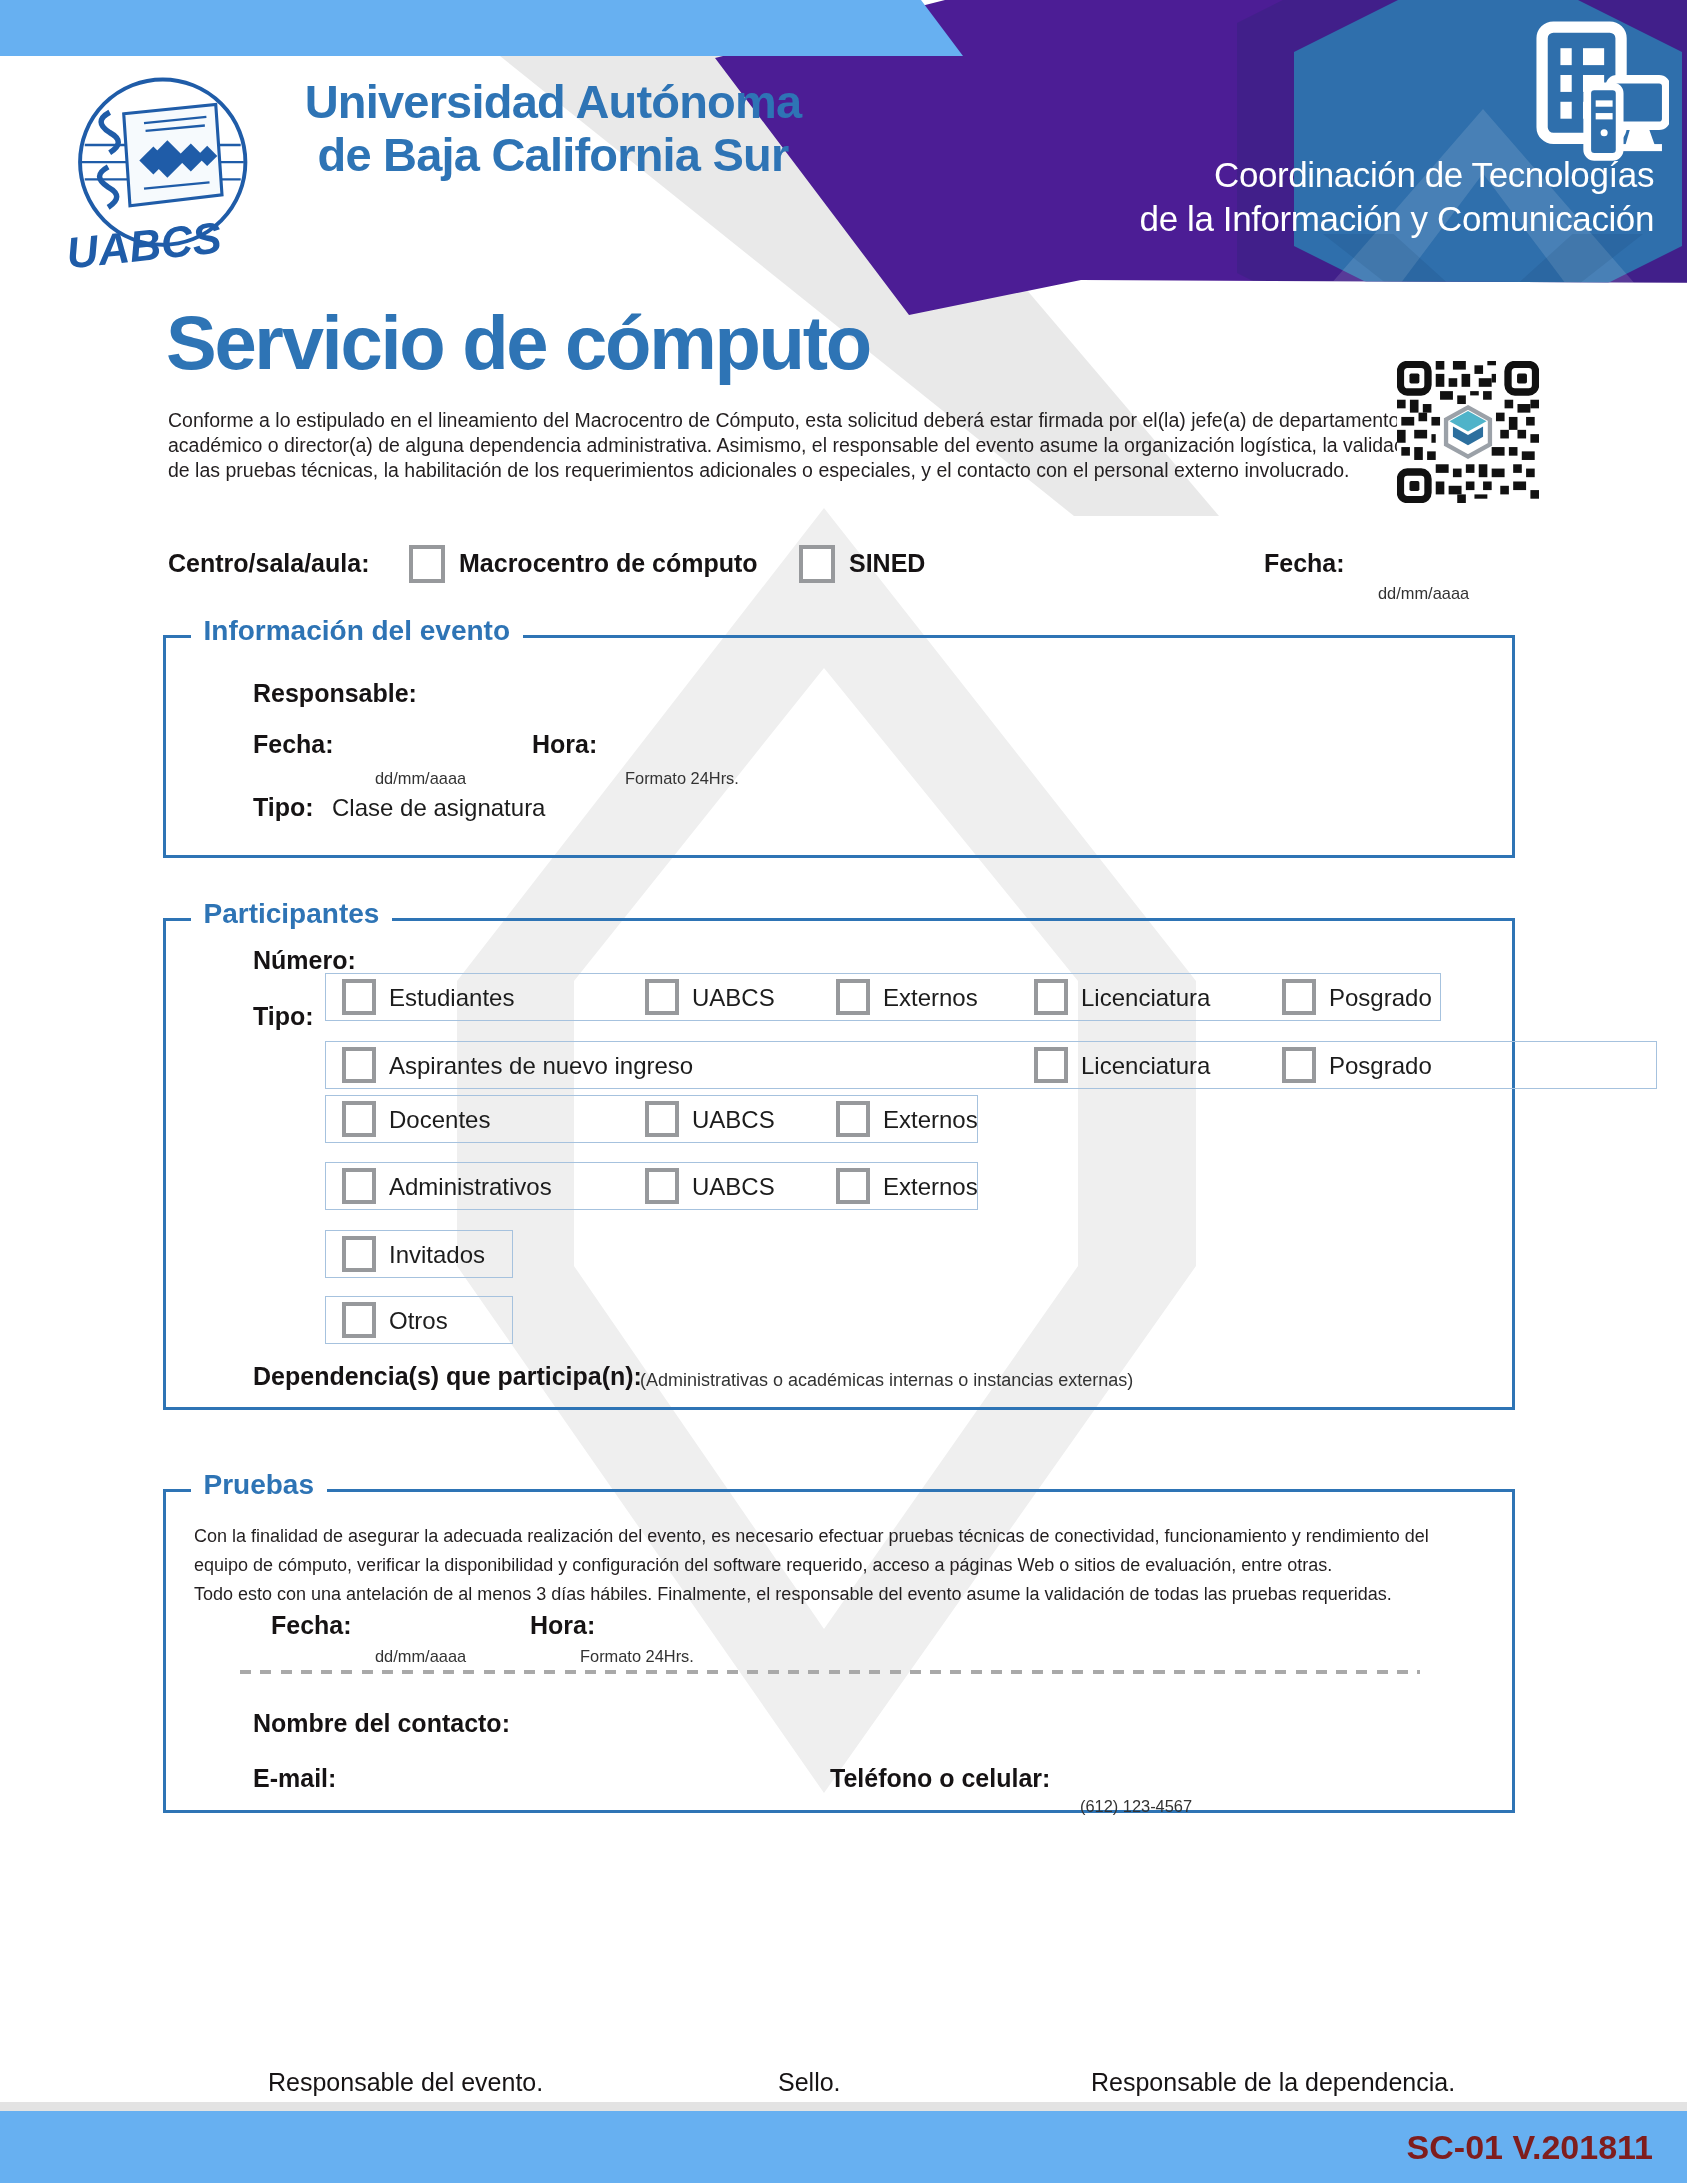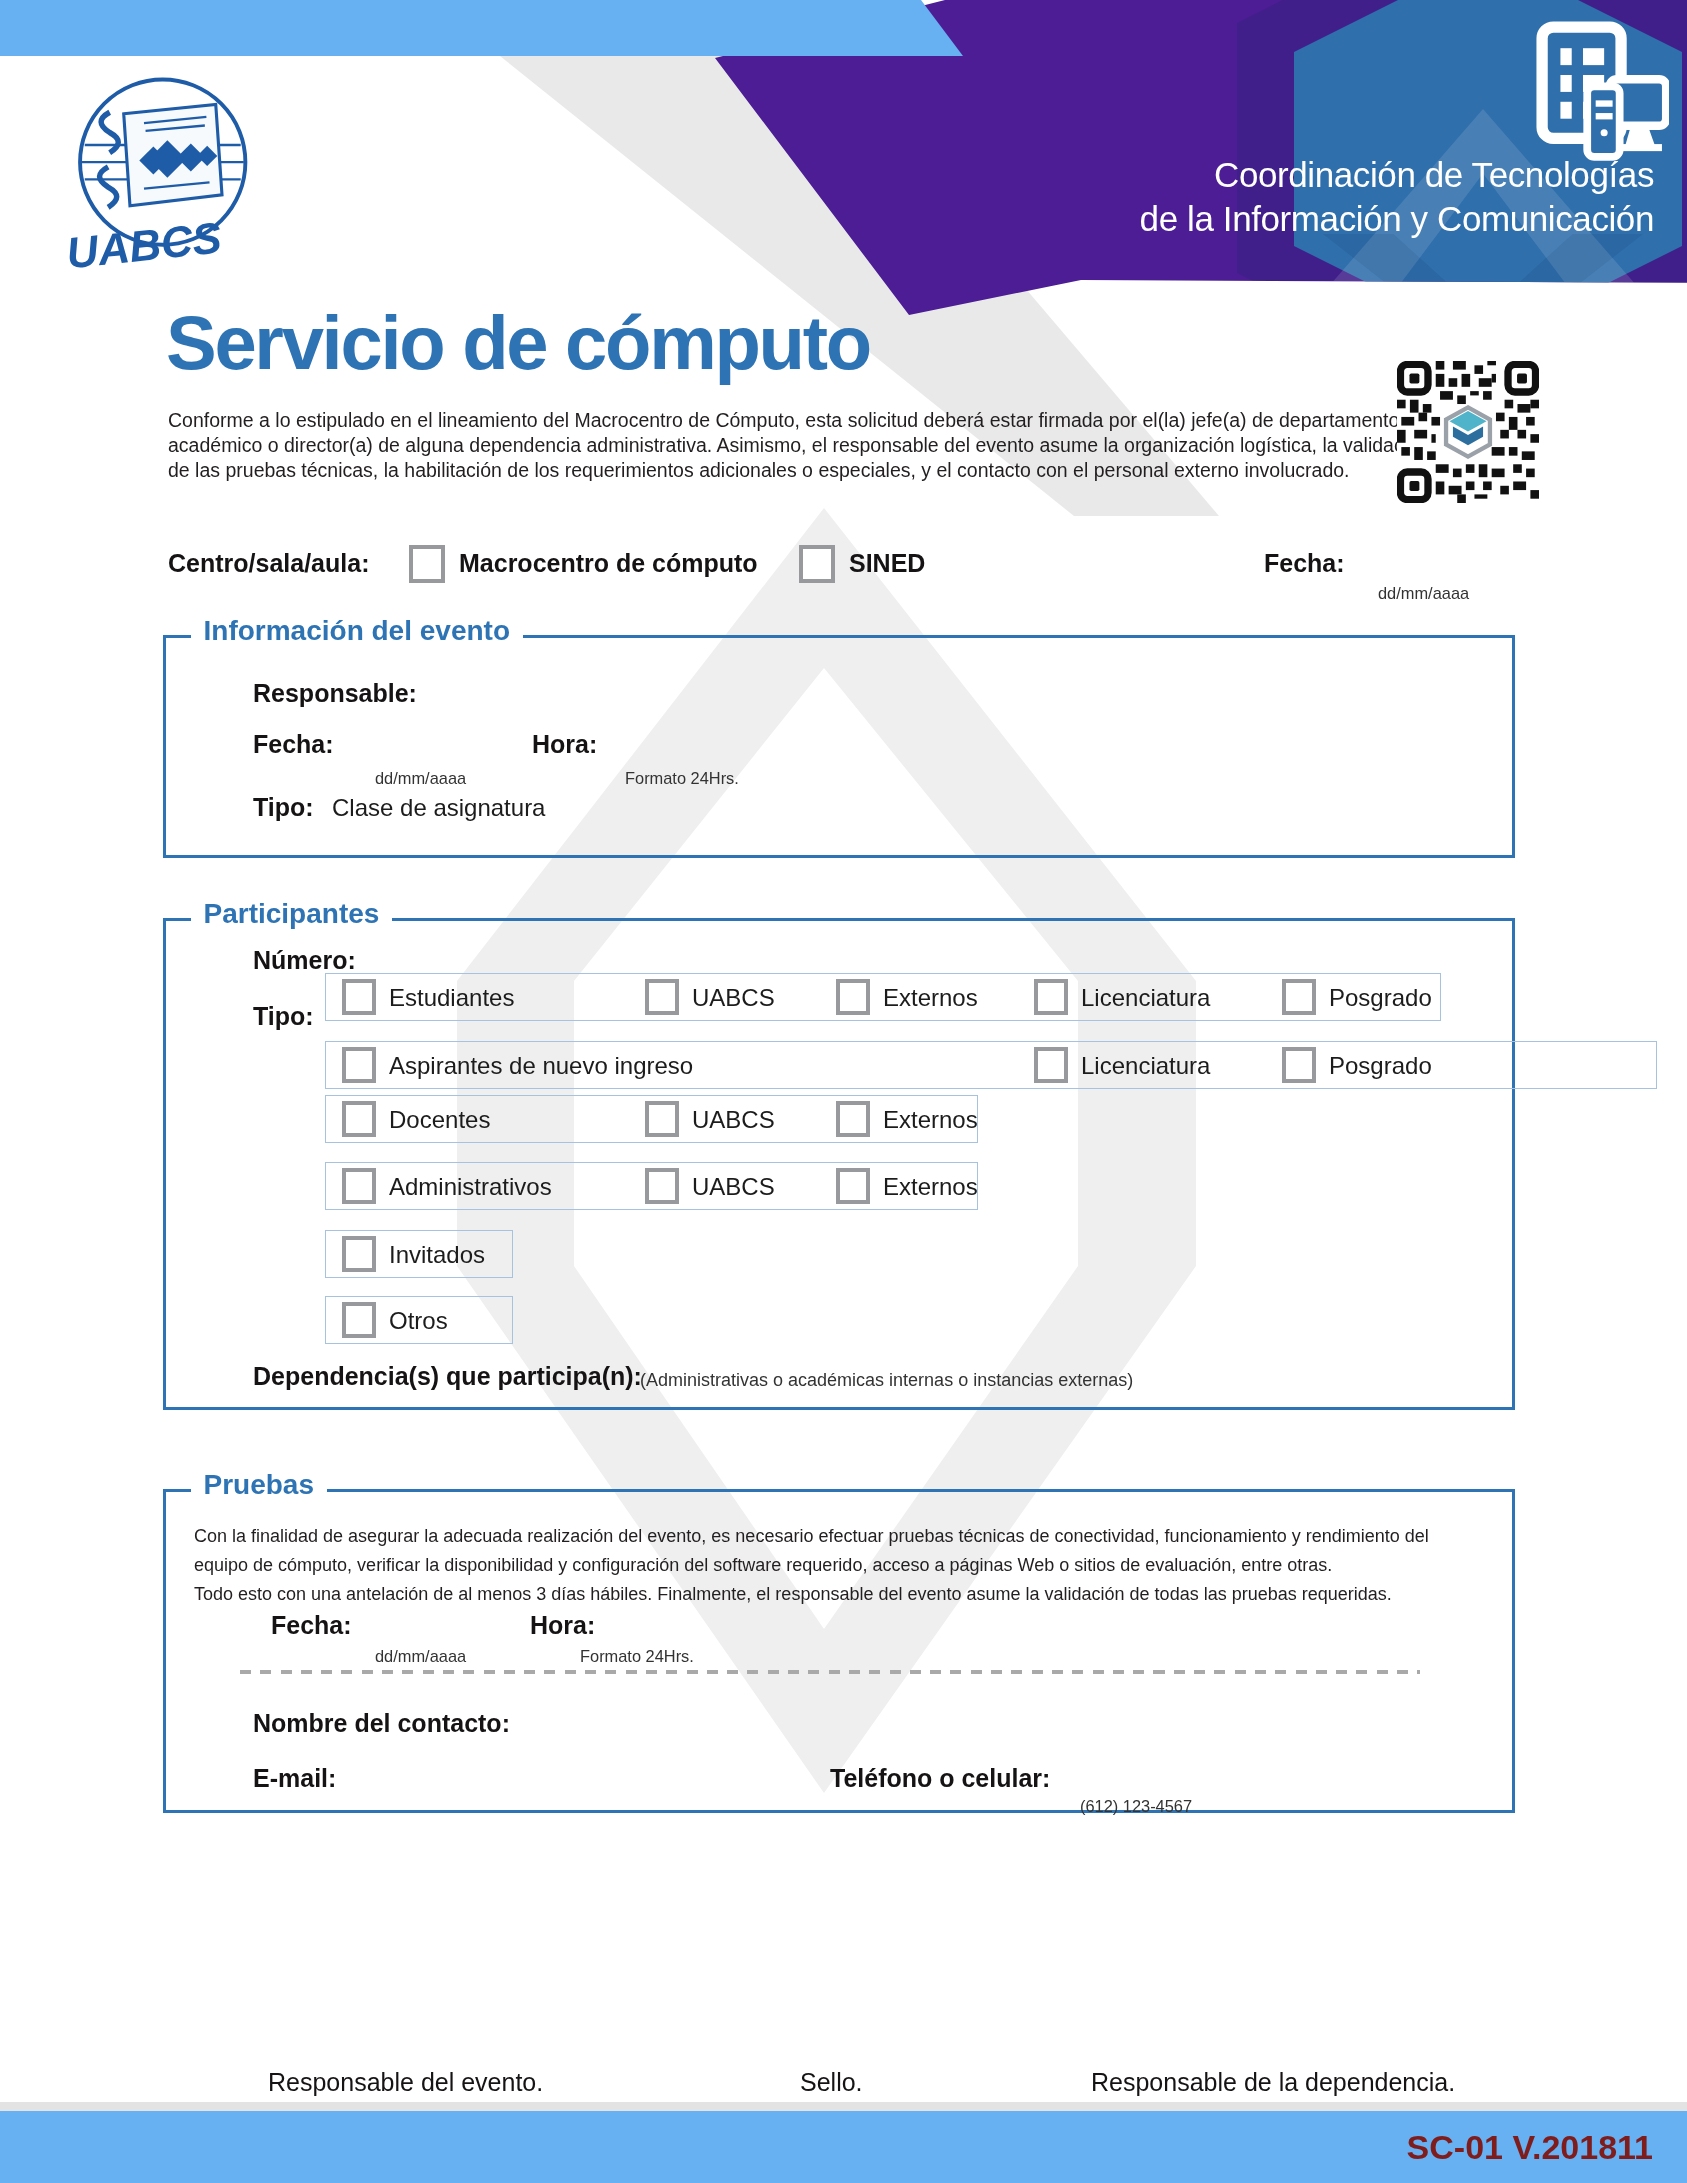--- a/index.html
+++ b/index.html
@@ -100,20 +100,24 @@
     <path d="M148 116 L166 98 L184 116 L166 134 Z" fill="#1F5CA8"></path>
     <path d="M174 114 L187 101 L200 114 L187 127 Z" fill="#1F5CA8"></path>
     <line x1="106" y1="72" x2="186" y2="64" stroke="#1F5CA8" stroke-width="3"></line>
     <line x1="108" y1="82" x2="184" y2="75" stroke="#1F5CA8" stroke-width="3"></line>
     <line x1="106" y1="156" x2="190" y2="148" stroke="#1F5CA8" stroke-width="3"></line>
     <path d="M62 58 q-22 12 0 26 q22 12 0 26" fill="none" stroke="#1F5CA8" stroke-width="7"></path>
     <path d="M60 128 q-22 12 0 26 q22 12 0 26" fill="none" stroke="#1F5CA8" stroke-width="7"></path>
     <text x="108" y="248" font-size="56" font-style="italic" font-weight="bold" fill="#1F5CA8" text-anchor="middle" transform="rotate(-6 108 248)">UABCS</text>
   </svg>
 
+  <div class="uni-name">
+    <div>Universidad Autónoma</div>
+    <div>de Baja California Sur</div>
+  </div>
 
   <div class="page-title">Servicio de cómputo</div>
 
   <div class="intro">
     <div>Conforme a lo estipulado en el lineamiento del Macrocentro de Cómputo, esta solicitud deberá estar firmada por el(la) jefe(a) de departamento</div>
     <div>académico o director(a) de alguna dependencia administrativa. Asimismo, el responsable del evento asume la organización logística, la validación</div>
     <div>de las pruebas técnicas, la habilitación de los requerimientos adicionales o especiales, y el contacto con el personal externo involucrado.</div>
   </div>
 
   <svg class="abs" style="left:1397px; top:361px;" width="142" height="142" viewBox="0 0 33 33">
@@ -285,21 +289,21 @@
     <span class="lbl abs" style="left:87px; top:217px;">Nombre del contacto:</span>
     <span class="abs" style="left:352px; top:214px; width:781px; height:34px;"></span>
     <span class="lbl abs" style="left:87px; top:272px;">E-mail:</span>
     <span class="abs" style="left:188px; top:269px; width:438px; height:34px;"></span>
     <span class="lbl abs" style="left:664px; top:272px;">Teléfono o celular:</span>
     <span class="abs" style="left:891px; top:269px; width:406px; height:31px;"></span>
     <span class="hint abs" style="left:914px; top:305px;">(612) 123-4567</span>
   </div>
 
   <span class="sig" style="left:268px;">Responsable del evento.</span>
-  <span class="sig" style="left:800px;">Sello.</span>
+  <span class="sig" style="left:778px;">Sello.</span>
   <span class="sig" style="left:1091px;">Responsable de la dependencia.</span>
 
   <div class="foot-strip"></div>
   <div class="foot-bar">
     <span>SC-01 V.201811</span>
   </div>
 
 </div>
 
 

